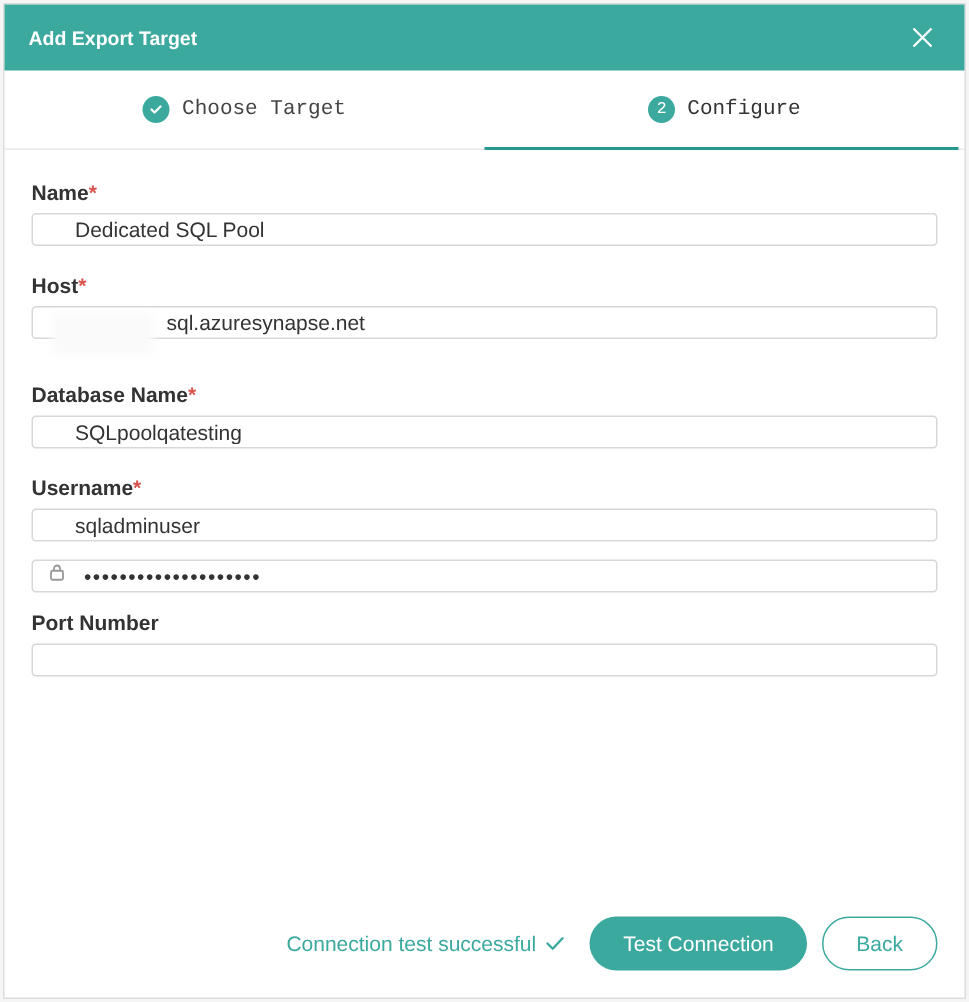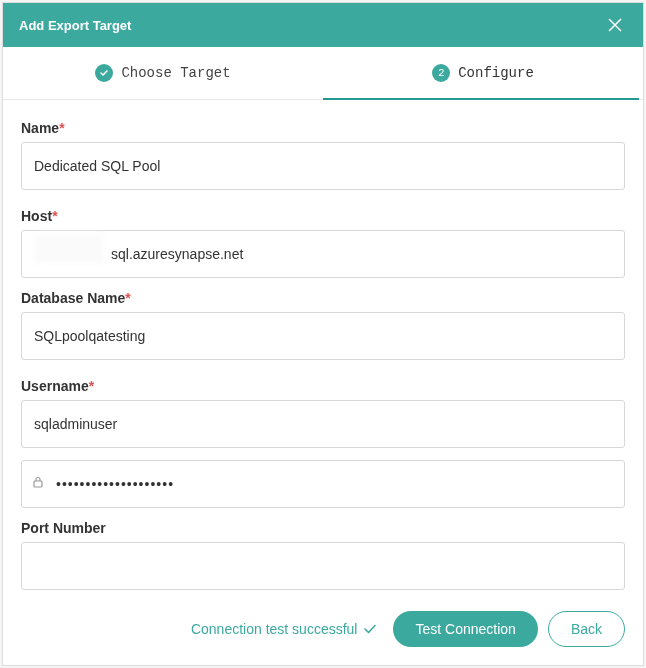--- a/index.html
+++ b/index.html
@@ -78,24 +78,24 @@
     .field-label {
       font-size: 14px;
       font-weight: 600;
       color: #333;
       margin-bottom: 6px;
       margin-top: 6px;
     }
     .asterisk { color: #d9534f; }
     .field-input {
       width: 100%;
-      height: 48px;
+      height: 22px;
       border: 1px solid #d7d7d7;
       border-radius: 3px;
-      padding: 0 12px;
+      padding: 0 28px;
       font-size: 14px;
       color: #333;
       font-family: inherit;
       margin-bottom: 12px;
     }
     .password-wrap { position: relative; }
     .lock-icon {
       position: absolute;
       left: 10px; top: 50%;
       transform: translateY(-50%);
@@ -178,21 +178,21 @@
     </div>
     <div class="stepper-underline"></div>
   </div>
 
   <div class="form">
 
     <div class="field-label"><span>Name</span><span class="asterisk">*</span></div>
     <input class="field-input" type="text" value="Dedicated SQL Pool" style="">
 
     <div class="field-label"><span>Host</span><span class="asterisk">*</span></div>
-    <div class="host-wrap" style="margin-bottom:12px;">
+    <div class="host-wrap" style="margin-bottom:29px;">
       <input class="field-input" style="margin-bottom: 0px; color: transparent;" type="text" value="        ">
       <div class="host-blur"></div>
       <span class="host-rest">sql.azuresynapse.net</span>
     </div>
 
     <div class="field-label"><span>Database Name</span><span class="asterisk">*</span></div>
     <input class="field-input" type="text" value="SQLpoolqatesting" style="">
 
     <div class="field-label"><span>Username</span><span class="asterisk">*</span></div>
     <input class="field-input" type="text" value="sqladminuser" style="">

